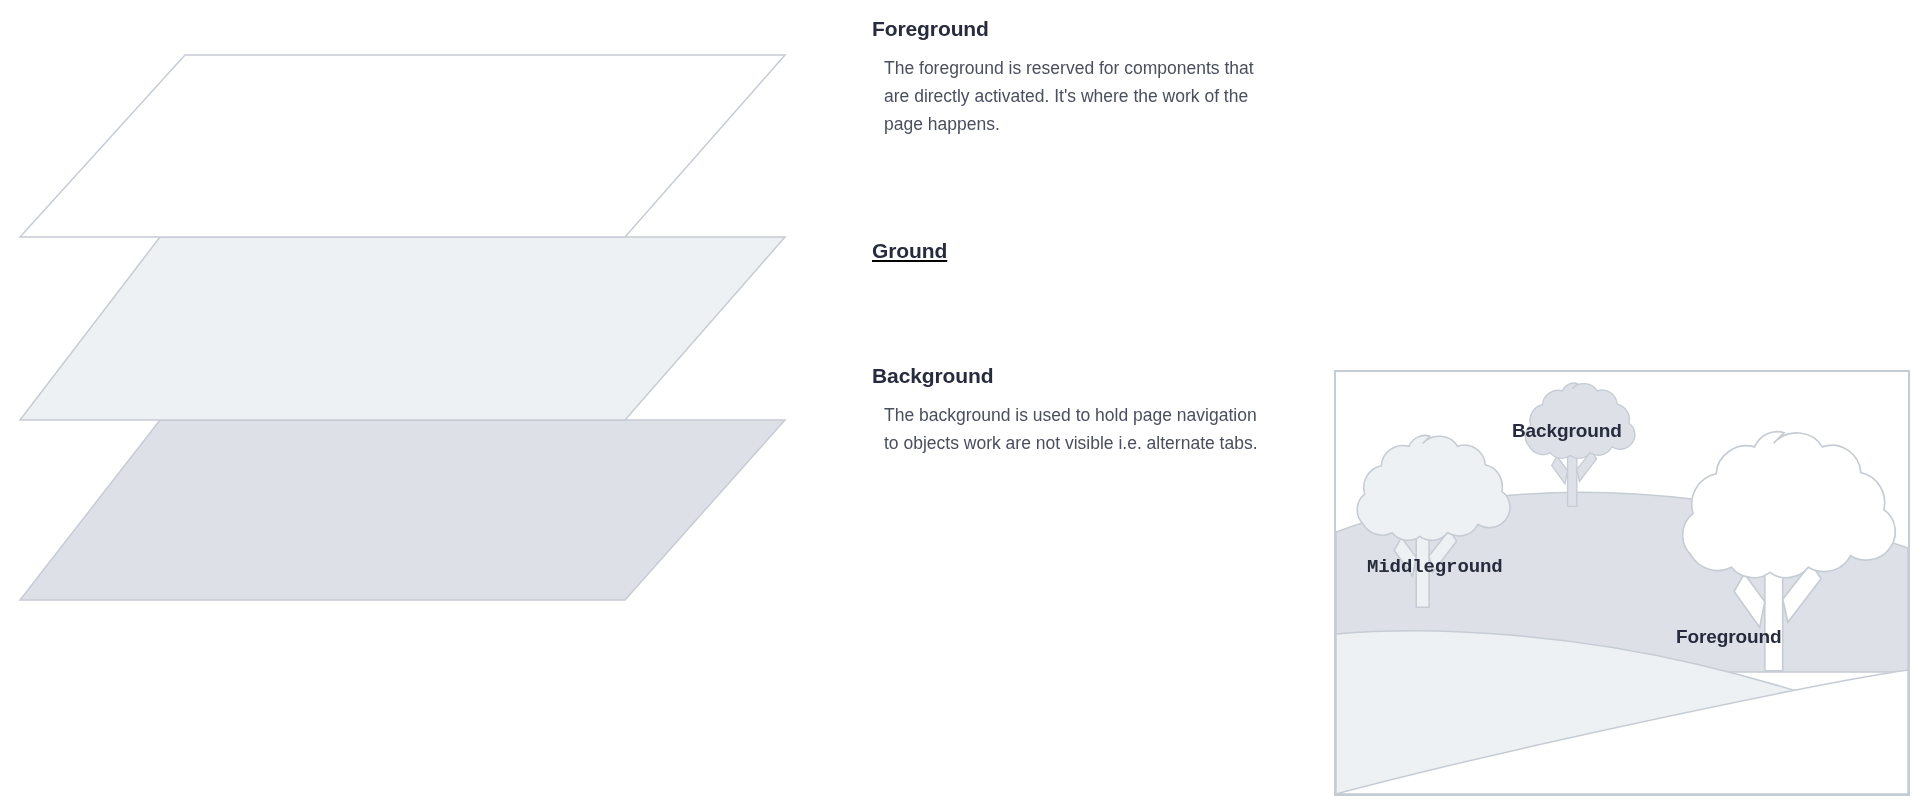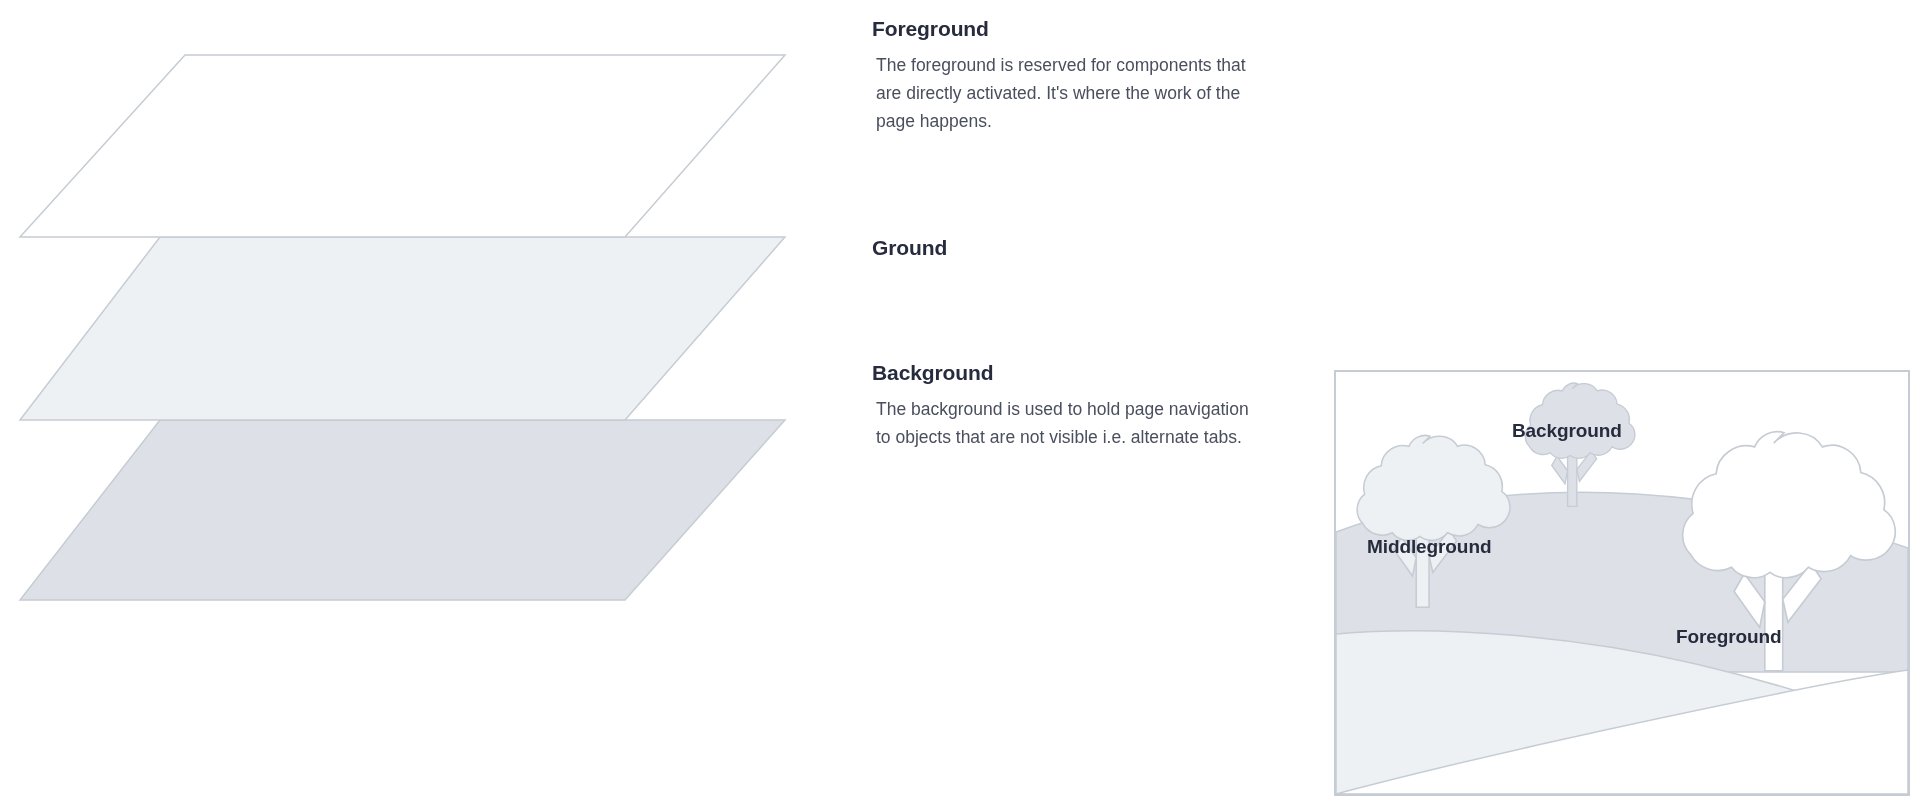--- a/index.html
+++ b/index.html
@@ -28,34 +28,34 @@
   #layer-stack svg { display: block; }
 
   
   #description-column {
     position: absolute;
     left: 872px;
     top: 0px;
     width: 400px;
   }
   .desc-section { margin-bottom: 48px; }
-  .desc-section.section-ground { margin-bottom: 46px; }
+  .desc-section.section-ground { margin-bottom: 46px; text-decoration: underline; }
   .desc-heading {
     font-size: 21px;
     font-weight: bold;
     color: #262b3d;
     line-height: 1.25;
     margin: 0 0 9px 0;
     letter-spacing: -0.1px;
   }
   .desc-body {
     font-size: 17.5px;
     color: #4a4f5e;
     line-height: 28px;
-    margin: 4px;
+    margin: 12px;
     max-width: 396px;
   }
   .section-foreground { padding-top: 16px; }
   .section-ground { padding-top: 52px; }
   .section-background { padding-top: 52px; }
 
   
   #landscape-panel {
     position: absolute;
     left: 1334px;
@@ -70,21 +70,21 @@
   #landscape-panel svg { display: block; }
   .landscape-label {
     position: absolute;
     font-size: 19px;
     font-weight: bold;
     color: #262b3d;
     letter-spacing: -0.1px;
     white-space: nowrap;
   }
   #label-background { left: 176px; top: 48px; }
-  #label-middleground { left: 31px; top: 164px; }
+  #label-middleground { left: 31px; top: 184px; font-family: Liberation Mono, monospace; }
   #label-foreground { left: 340px; top: 254px; }
 </style>
 </head>
 <body>
 
 <div id="layer-stack">
   <svg width="820" height="660" viewBox="0 0 820 660" xmlns="http://www.w3.org/2000/svg">
 
     <polygon points="160,420 785,420 625,600 20,600" fill="#dde1e7" stroke="#c6ccd4" stroke-width="1.5"></polygon>
 
@@ -100,21 +100,21 @@
     <h2 class="desc-heading">Foreground</h2>
     <p class="desc-body">The foreground is reserved for components that are directly activated. It's where the work of the page happens.</p>
   </section>
 
   <section class="desc-section section-ground">
     <h2 class="desc-heading">Ground</h2>
   </section>
 
   <section class="desc-section section-background">
     <h2 class="desc-heading">Background</h2>
-    <p class="desc-body">The background is used to hold page navigation to objects that are not visible i.e. alternate tabs.</p>
+    <p class="desc-body">The background is used to hold page navigation to objects work are not visible i.e. alternate tabs.</p>
   </section>
 
 </div>
 
 <div id="landscape-panel">
   <svg width="572" height="422" viewBox="0 0 572 422" xmlns="http://www.w3.org/2000/svg">
 
     <defs>
 
       <g id="tree-shape">

